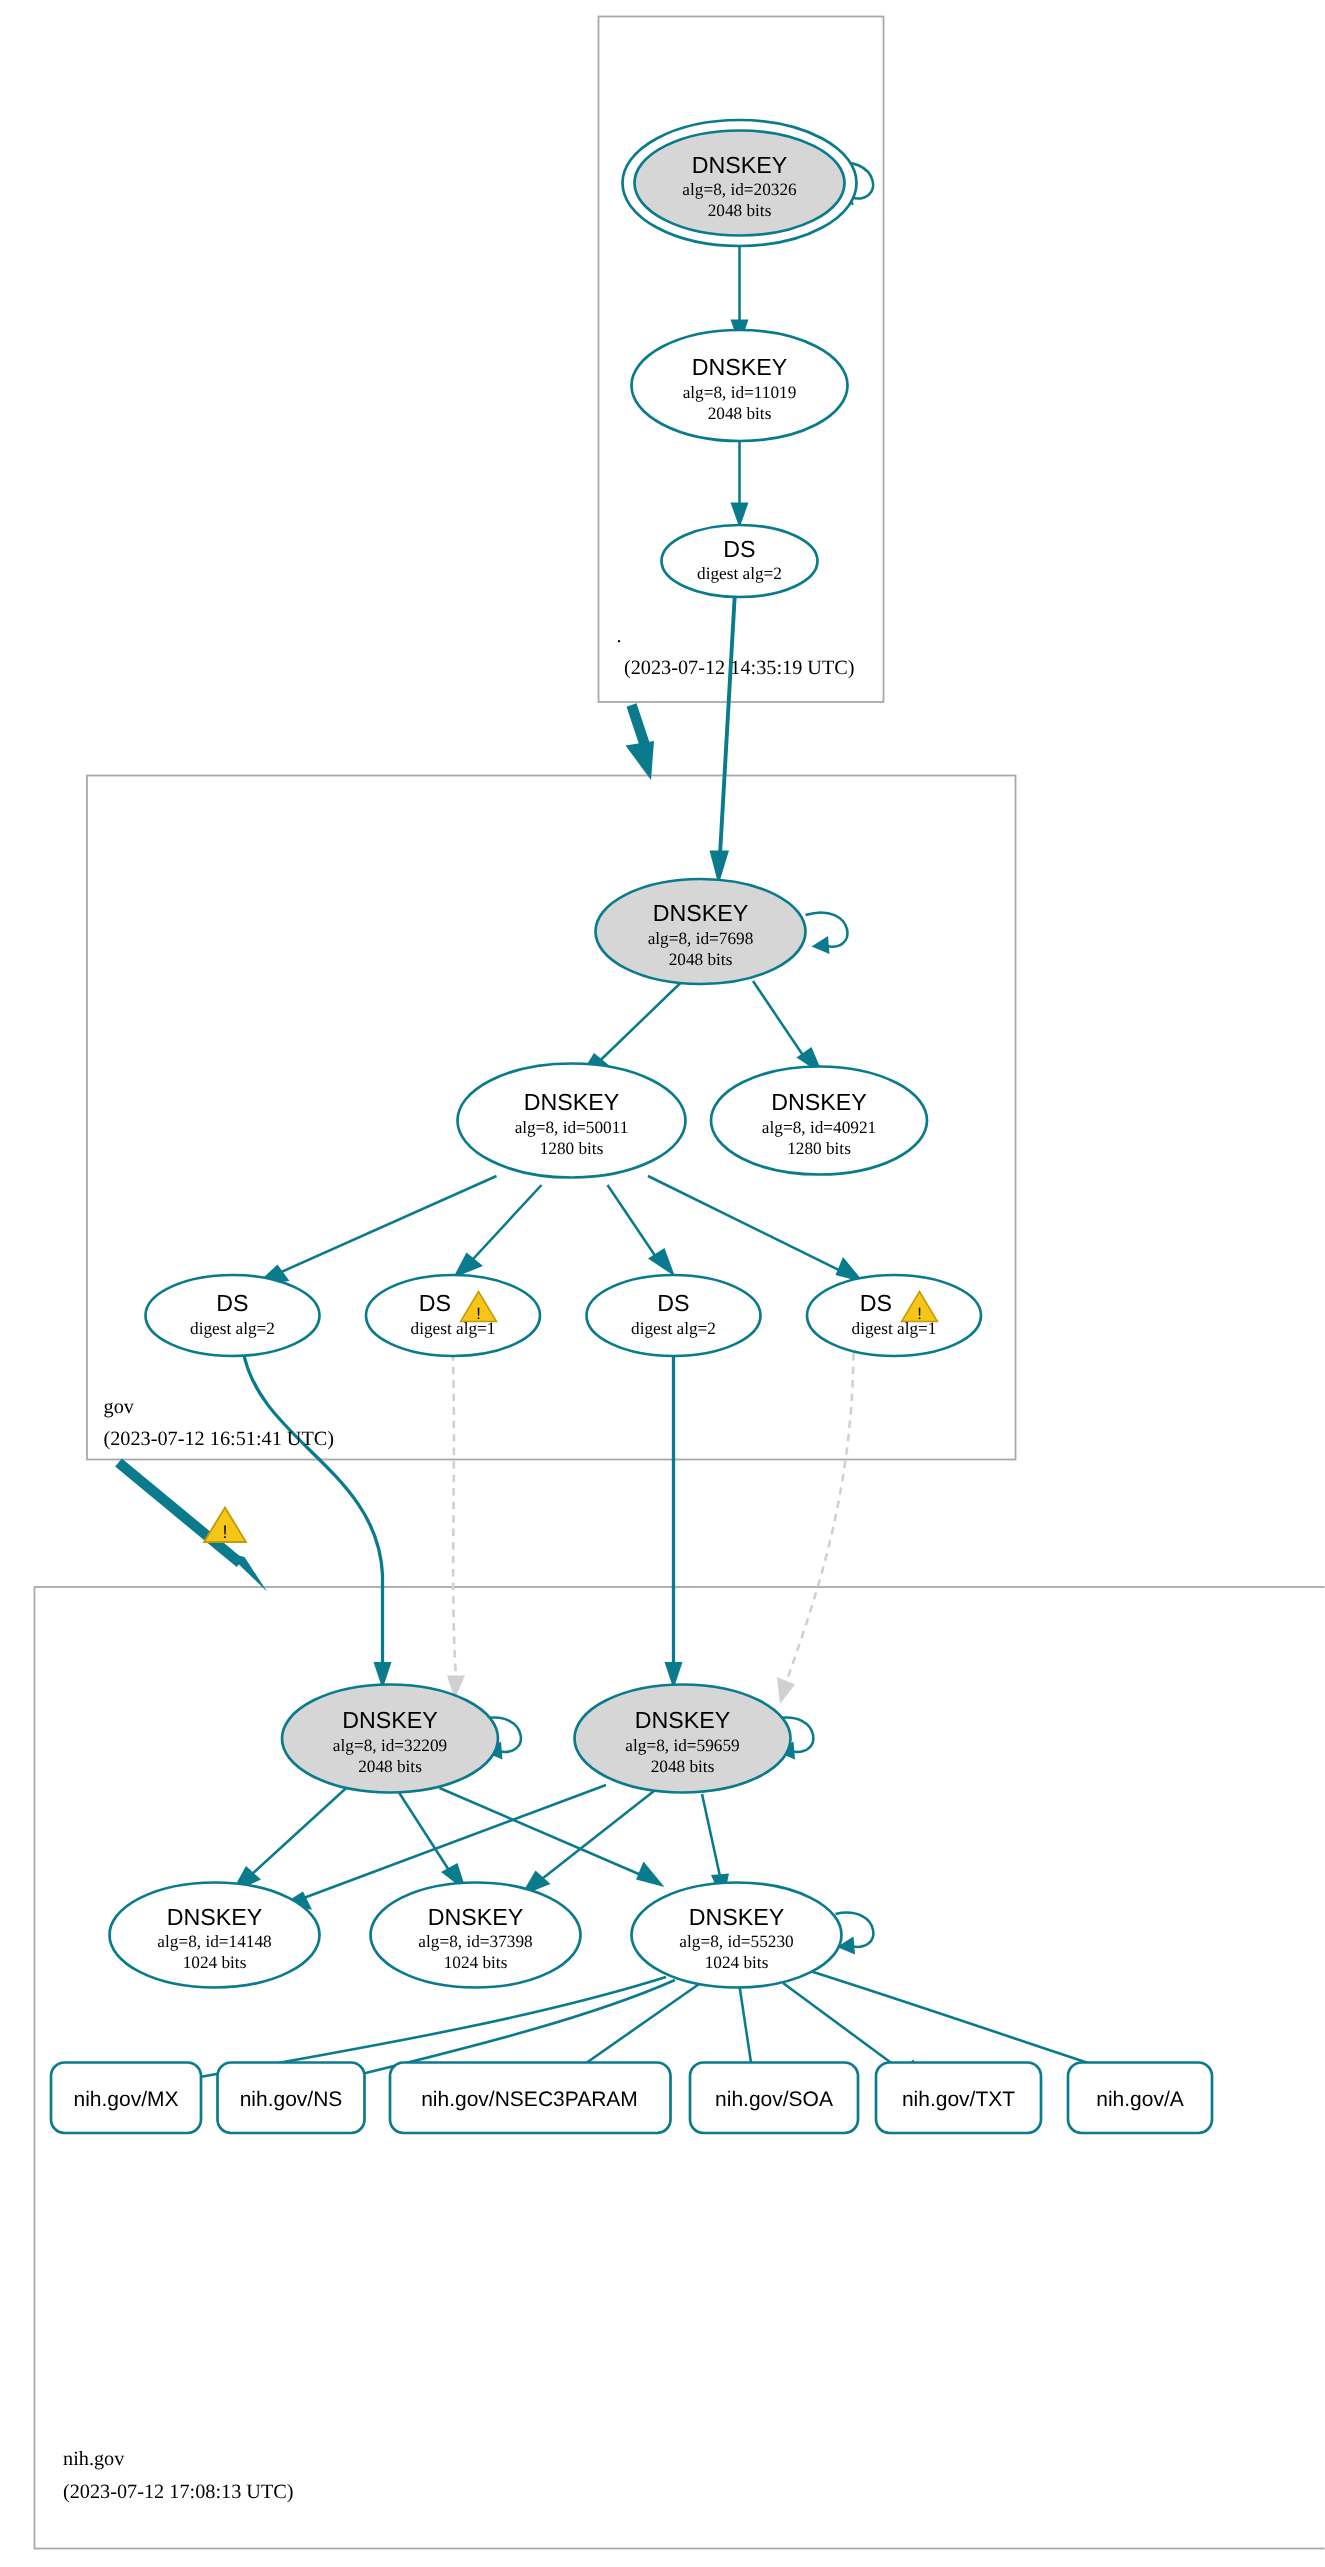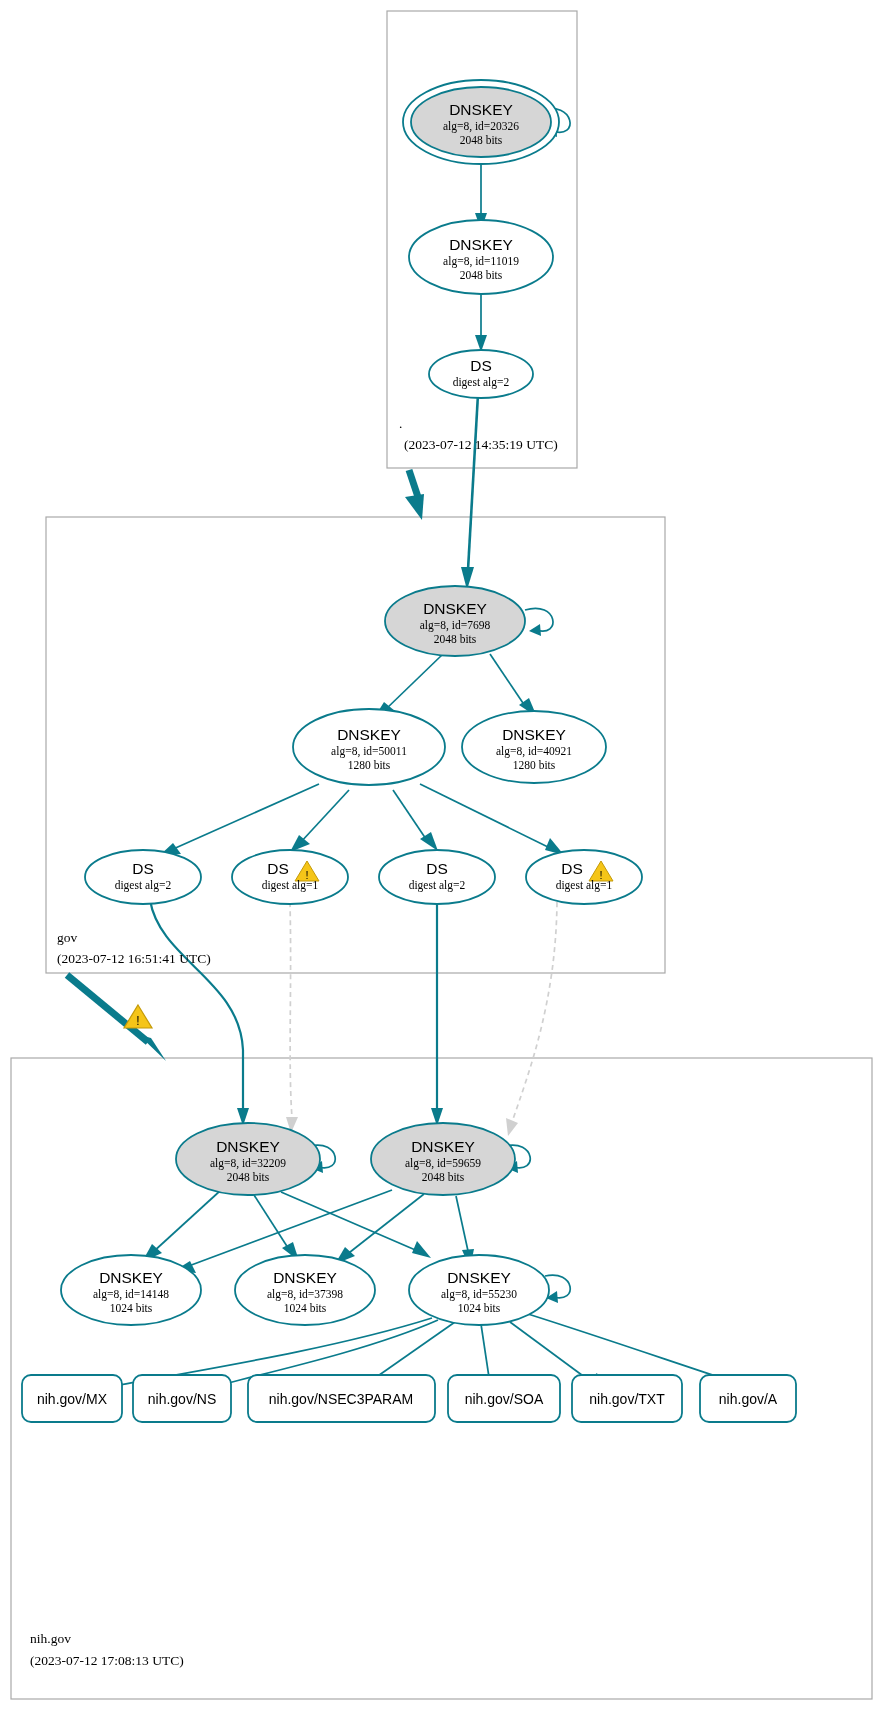--- a/index.html
+++ b/index.html
@@ -1,17 +1,17 @@
 <!DOCTYPE html>
 <html><head>
 <meta charset="utf-8">
 <style>
   html,body{margin:0;padding:0;background:#ffffff;}
   body{width:883px;height:1711px;position:relative;font-family:"Liberation Serif",serif;overflow:hidden;}
-  #stage{position:absolute;left:0;top:0;width:779px;height:1711px;}
+  #stage{position:absolute;left:12px;top:0;width:779px;height:1711px;}
   svg#graph{position:absolute;left:0;top:0;width:883px;height:1711px;}
   .zone-box{fill:none;stroke:#a9a9a9;stroke-width:1.2;}
   .edge{fill:none;stroke:#0a7b8c;stroke-width:1.7;}
   .edge-thick{fill:none;stroke:#0a7b8c;stroke-width:7;}
   .edge-dashed{fill:none;stroke:#d0d0d0;stroke-width:1.7;stroke-dasharray:5 4;}
   .node-ell{stroke:#0a7b8c;stroke-width:1.8;}
   .node-ell.secure{fill:#d6d6d6;}
   .node-ell.plain{fill:#ffffff;}
   .rr-box{fill:#ffffff;stroke:#0a7b8c;stroke-width:1.8;}
   text{font-family:"Liberation Sans",sans-serif;fill:#000000;}

